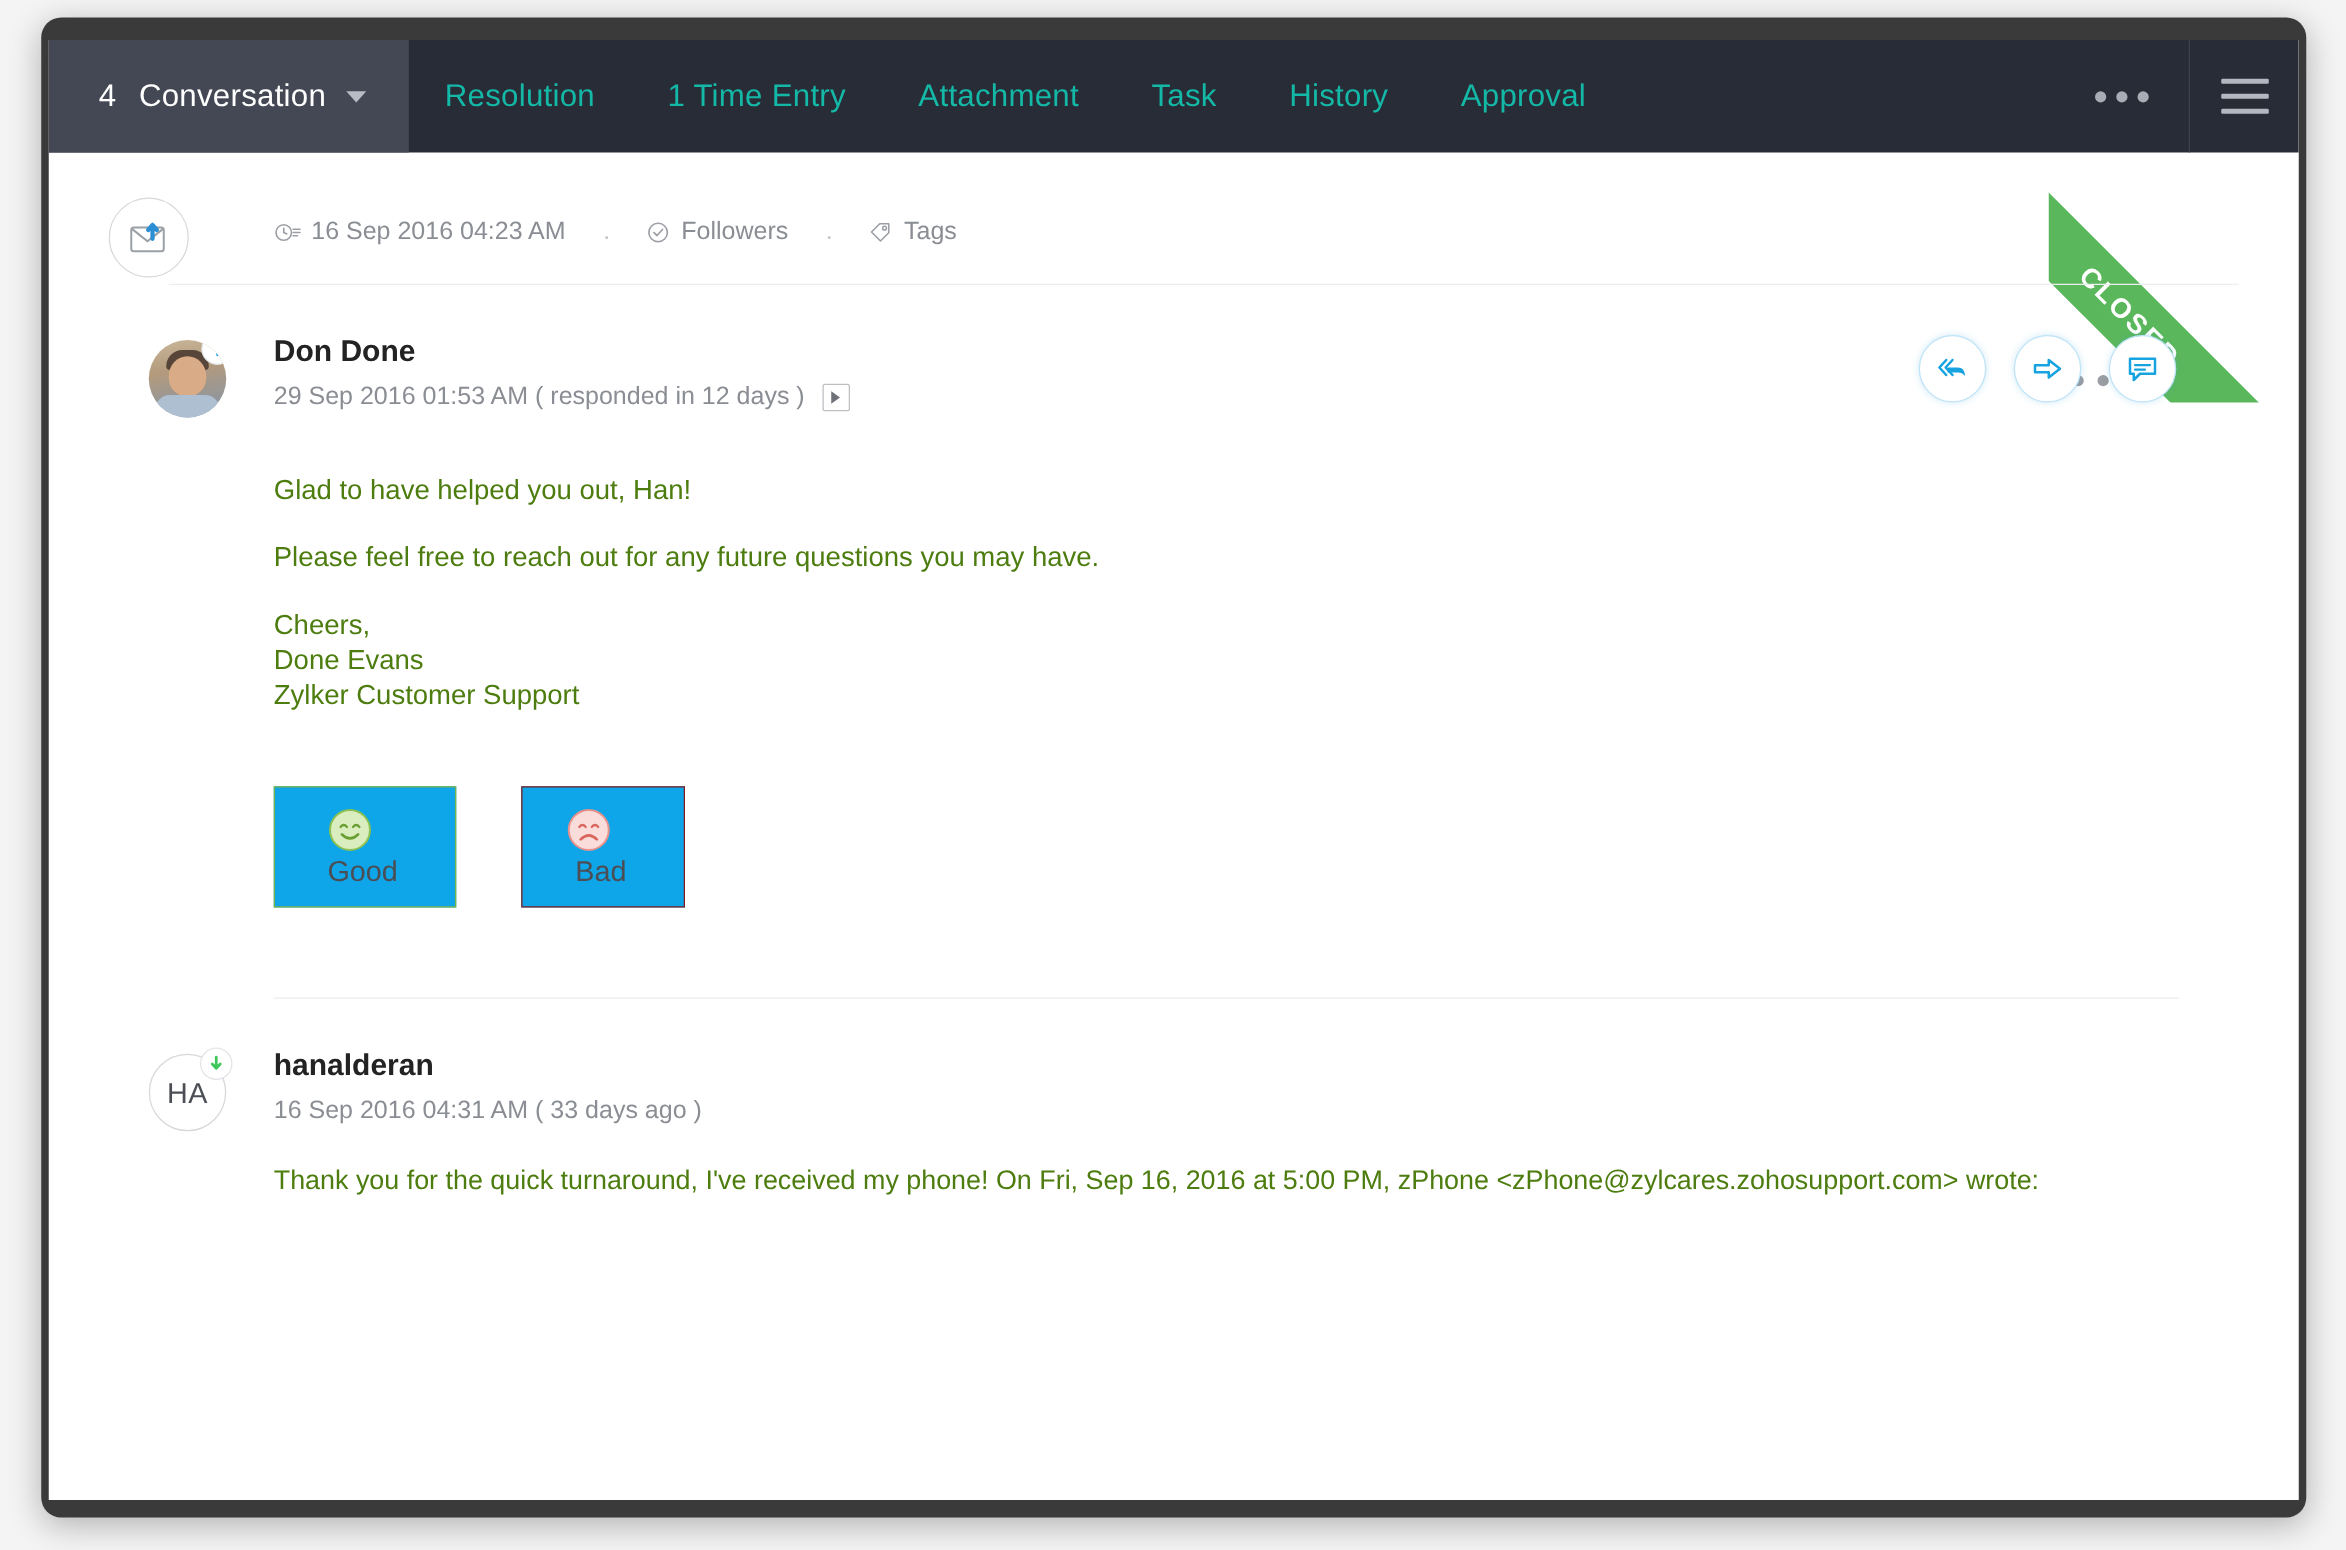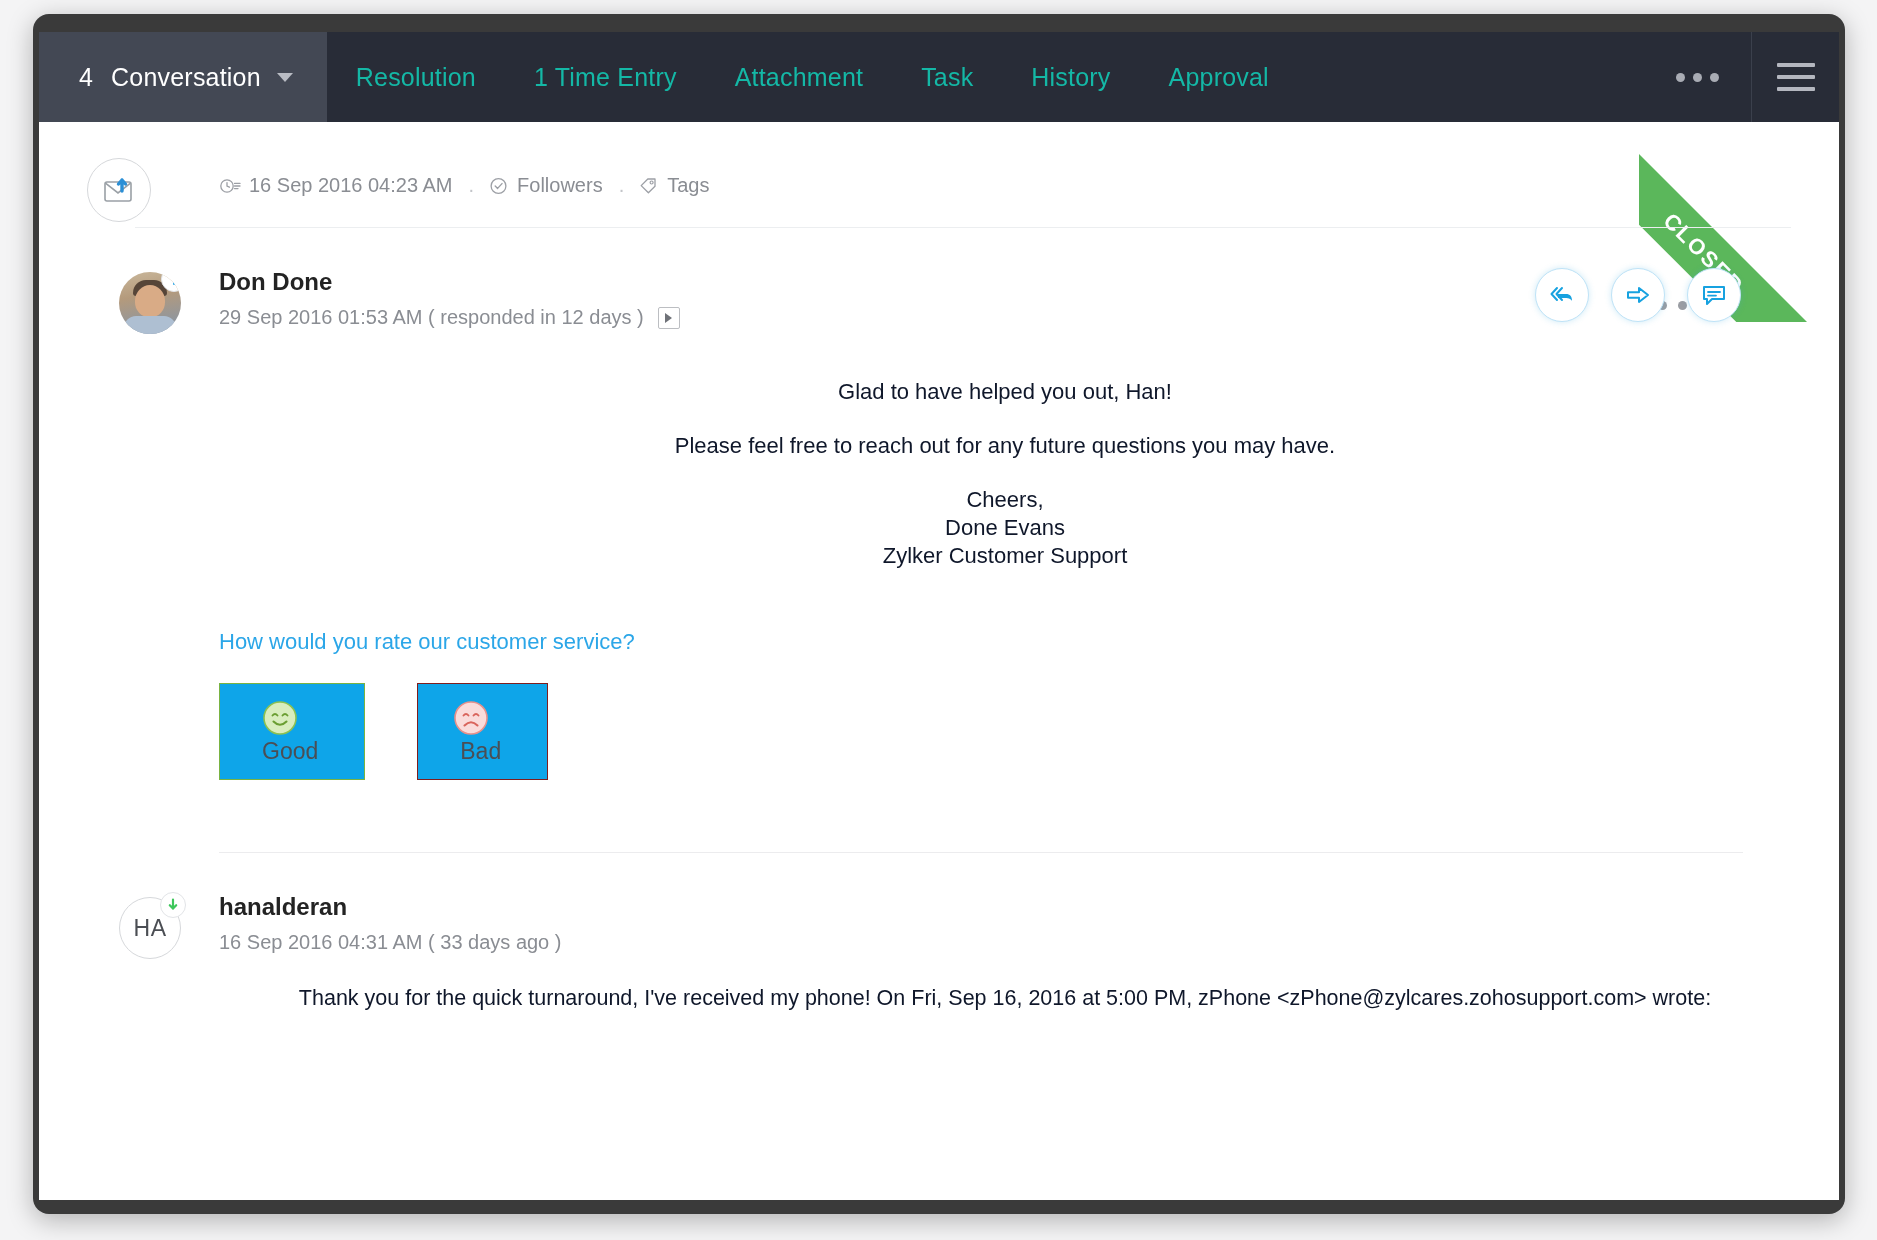--- a/index.html
+++ b/index.html
@@ -109,21 +109,21 @@
   }
   #ticket-title {
     margin-left: 132px;
     font-size: 33px; color: #1a1a1a; font-weight: normal;
     line-height: 1.1;
   }
   #ticket-title .num { margin-right: 14px; }
   #ticket-meta {
     margin-left: 132px; margin-top: 18px;
     display: flex; align-items: center;
-    font-size: 20px; color: #8a8d93;
+    font-size: 20px; color: #8a8d93; gap: 14px;
   }
   #ticket-meta .mi { display: flex; align-items: center; }
   #ticket-meta .sep { margin: 0 14px 0 16px; color: #c3c5c9; font-size: 20px; }
   #ticket-meta svg { margin-right: 8px; }
   .divider {
     margin: 30px 48px 0 48px;
     height: 1px; background: #eceef0;
   }
 
   
@@ -198,21 +198,21 @@
   .msg-dots {
     position: absolute; right: 130px; top: 68px;
     cursor: pointer;
   }
   .msg-dots i {
     display: inline-block; width: 9px; height: 9px; border-radius: 50%;
     background: #9a9da3; margin: 0 3px;
   }
   .msg-text {
     margin-top: 52px;
-    font-size: 22px; color: #0f172a; line-height: 1.0; text-align: center;
+    font-size: 22px; color: #4d7c0f; line-height: 1.0;
   }
   .msg-text p { margin-bottom: 32px; }
   .msg-text p.tight { margin-bottom: 6px; }
 
   
   #rating { margin-top: 62px; }
   #rating-q {
     font-size: 22px; color: #2ba6e8; cursor: pointer;
   }
   #rating-buttons { margin-top: 28px; display: flex; gap: 52px; }
@@ -373,21 +373,20 @@
 
         <div class="msg-text">
           <p>Glad to have helped you out, Han!</p>
           <p>Please feel free to reach out for any future questions you may have.</p>
           <p class="tight">Cheers,</p>
           <p class="tight">Done Evans</p>
           <p class="tight">Zylker Customer Support</p>
         </div>
 
         <div id="rating">
-          <div id="rating-q">How would you rate our customer service?</div>
           <div id="rating-buttons">
 
             <div class="rate-btn good">
               <svg width="40" height="40" viewBox="0 0 40 40">
                 <circle cx="20" cy="20" r="16" fill="#d9edbe" stroke="#8cc152" stroke-width="1.6"></circle>
                 <path d="M12.5 17.5 Q15 14.4 17.5 17.5" fill="none" stroke="#6b9e32" stroke-width="1.9" stroke-linecap="round"></path>
                 <path d="M22.5 17.5 Q25 14.4 27.5 17.5" fill="none" stroke="#6b9e32" stroke-width="1.9" stroke-linecap="round"></path>
                 <path d="M13.5 23.5 Q20 30 26.5 23.5" fill="none" stroke="#6b9e32" stroke-width="2.1" stroke-linecap="round"></path>
               </svg>
               <span>Good</span>

